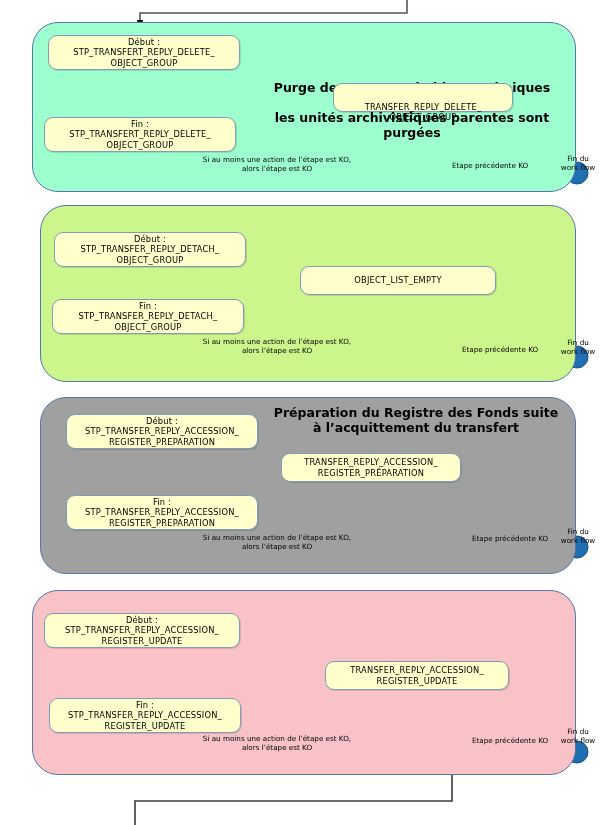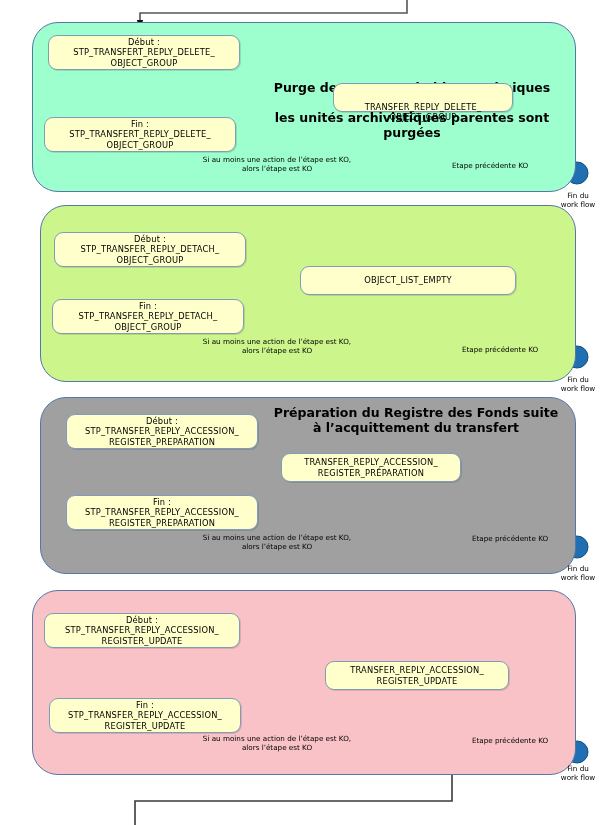--- a/index.html
+++ b/index.html
@@ -32,21 +32,21 @@
         font-size:8.3px;line-height:10.5px;color:#000;letter-spacing:.2px;
         box-shadow:1px 1px 0 rgba(0,0,0,.12);padding:10px 4px;}
   .node span{display:block;white-space:pre-line;}
 
   
   .n1a{left:48px;top:35px;width:192px;height:35px;}
   .n1b{left:333px;top:83px;width:180px;height:29px;}
   .n1c{left:44px;top:117px;width:192px;height:35px;}
   
   .n2a{left:54px;top:232px;width:192px;height:35px;}
-  .n2b{left:300px;top:266px;width:216px;height:29px;}
+  .n2b{left:300px;top:266px;width:196px;height:29px;}
   .n2c{left:52px;top:299px;width:192px;height:35px;}
   
   .n3a{left:66px;top:414px;width:192px;height:35px;}
   .n3b{left:281px;top:453px;width:180px;height:29px;}
   .n3c{left:66px;top:495px;width:192px;height:35px;}
   
   .n4a{left:44px;top:613px;width:196px;height:35px;}
   .n4b{left:325px;top:661px;width:184px;height:29px;}
   .n4c{left:49px;top:698px;width:192px;height:35px;}
 
@@ -58,21 +58,21 @@
   .ko2{left:182px;top:337px;width:190px;}
   .ko3{left:182px;top:533px;width:190px;}
   .ko4{left:182px;top:734px;width:190px;}
 
   .prev1{left:430px;top:161px;width:120px;}
   .prev2{left:440px;top:345px;width:120px;}
   .prev3{left:450px;top:534px;width:120px;}
   .prev4{left:450px;top:736px;width:120px;}
 
   .fin{position:absolute;text-align:center;font-size:7.2px;line-height:9px;
-       color:#000;white-space:pre-line;width:52px;margin-top:37px;}
+       color:#000;white-space:pre-line;width:52px;}
   .fin1{left:552px;top:154px;}
   .fin2{left:552px;top:338px;}
   .fin3{left:552px;top:527px;}
   .fin4{left:552px;top:727px;}
 </style>
 </head>
 <body>
 
 <div class="canvas">
 

